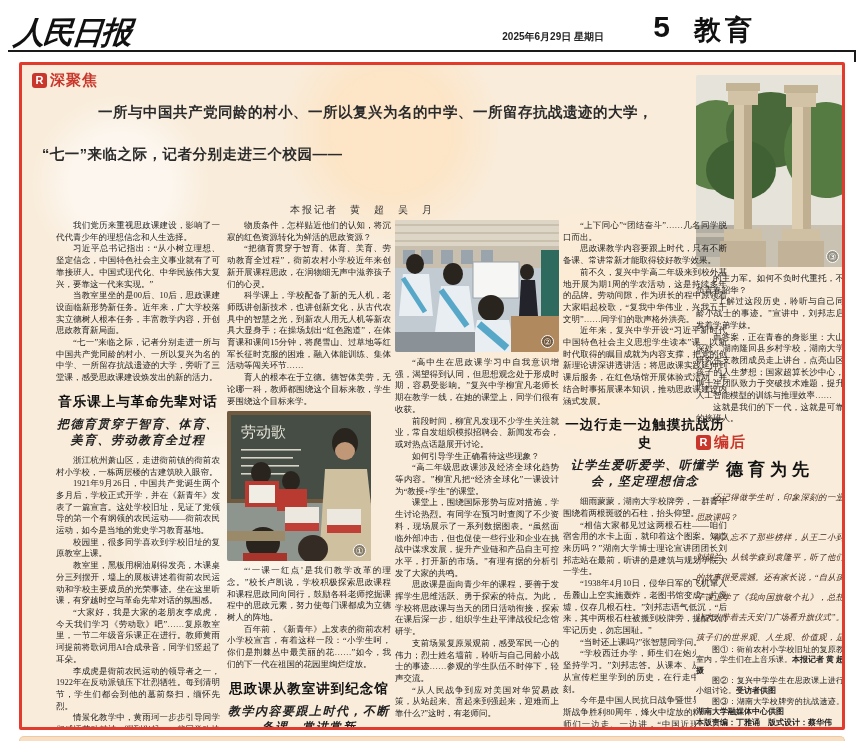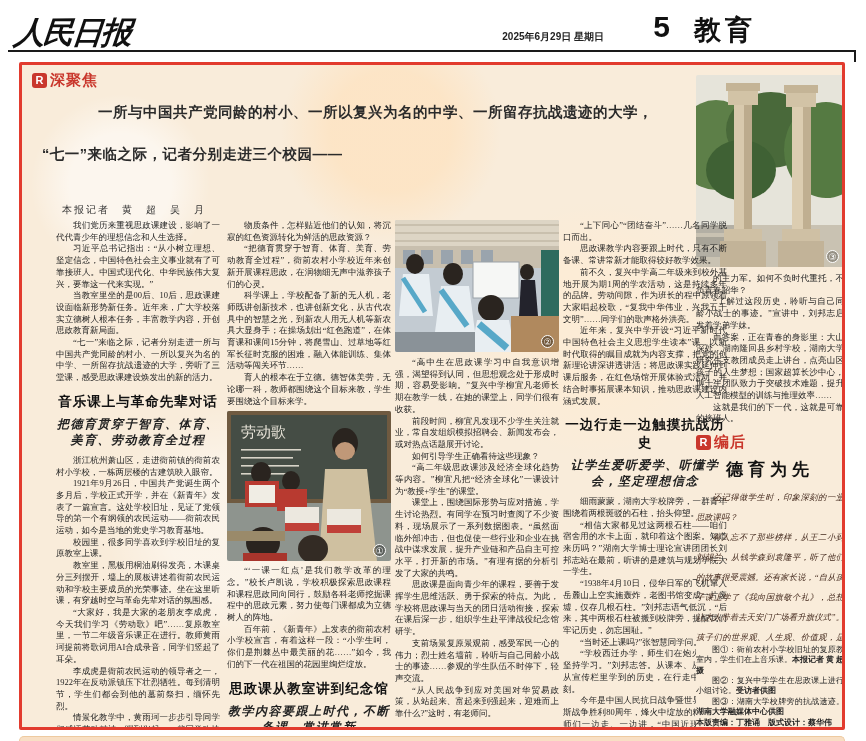--- a/index.html
+++ b/index.html
@@ -35,21 +35,21 @@
              font-family:"Liberation Sans",sans-serif; font-size:11px; line-height:14px;
              width:15px; height:15px; text-align:center; border-radius:3px; }
   .tag-text { color:#c9372c; font-weight:900; font-size:15px; letter-spacing:1px;
               font-family:"Liberation Sans","DejaVu Sans",sans-serif; }
 
   .kicker { position:absolute; color:#2b2b2b; font-weight:600; font-size:14.5px;
             font-family:"Liberation Sans","DejaVu Sans",sans-serif; letter-spacing:.5px; }
   .headline { position:absolute; left:40px; top:80px; width:600px; text-align:center;
               font-size:39px; font-weight:900; color:#111; letter-spacing:5px;
               font-family:"Liberation Sans","DejaVu Sans",sans-serif; }
-  .byline { position:absolute; left:40px; top:138px; width:600px; 
+  .byline { position:absolute; left:40px; top:138px; width:600px; text-align:center;
             font-size:10px; color:#333; letter-spacing:2px; }
 
   
   .col { position:absolute; top:155px; height:508px; overflow:hidden; }
   .col p { font-size:8.5px; line-height:11.7px; text-indent:2em; text-align:justify;
            color:#232323; margin:0; }
   .subhead { text-align:center; margin:9px 0 7px 0; }
   .subhead .sh-main { font-size:13.5px; font-weight:900; color:#111; letter-spacing:1px;
                       font-family:"Liberation Sans","DejaVu Sans",sans-serif; margin-bottom:5px; }
   .subhead .sh-sub { font-size:12px; font-weight:bold; font-style:italic; color:#222;
@@ -148,21 +148,21 @@
       <p>情景化教学中，黄雨珂一步步引导同学们感悟劳动精神。唱到兴起，一些同学欢快地挥起小手，摆起劳动的架势。</p>
 
     </div>
 
     <div class="col" style="left:205px; width:164px;">
       <p>物质条件，怎样贴近他们的认知，将沉寂的红色资源转化为鲜活的思政资源？</p>
       <p>“把德育贯穿于智育、体育、美育、劳动教育全过程”，衙前农村小学校近年来创新开展课程思政，在润物细无声中滋养孩子们的心灵。</p>
       <p>科学课上，学校配备了新的无人机，老师既讲创新技术，也讲创新文化，从古代农具中的智慧之光，到新农人用无人机等新农具大显身手；在操场划出“红色跑道”，在体育课和课间15分钟，将爬雪山、过草地等红军长征时克服的困难，融入体能训练、集体活动等闯关环节……</p>
       <p>育人的根本在于立德。德智体美劳，无论哪一科，教师都围绕这个目标来教，学生要围绕这个目标来学。</p>
 
-      <div class="photo" style="width:164px; height:150px; margin:4px 0;">
+      <div class="photo" style="width:144px; height:150px; margin:4px 0;">
         <svg width="164" height="150" viewBox="0 0 164 150">
           <rect width="164" height="150" fill="#8e948e"></rect>
           <rect x="0" y="0" width="164" height="92" fill="#6f5a40"></rect>
           <rect x="4" y="4" width="156" height="84" fill="#454d45"></rect>
           <text x="14" y="26" font-size="15" fill="#e8e4d8" font-family="serif">劳动歌</text>
           <g fill="#d8d4c8">
             <rect x="14" y="38" width="60" height="1.6"></rect>
               <rect x="14" y="46" width="52" height="1.6"></rect>
             <rect x="14" y="54" width="58" height="1.6"></rect>
               <rect x="14" y="62" width="48" height="1.6"></rect>

